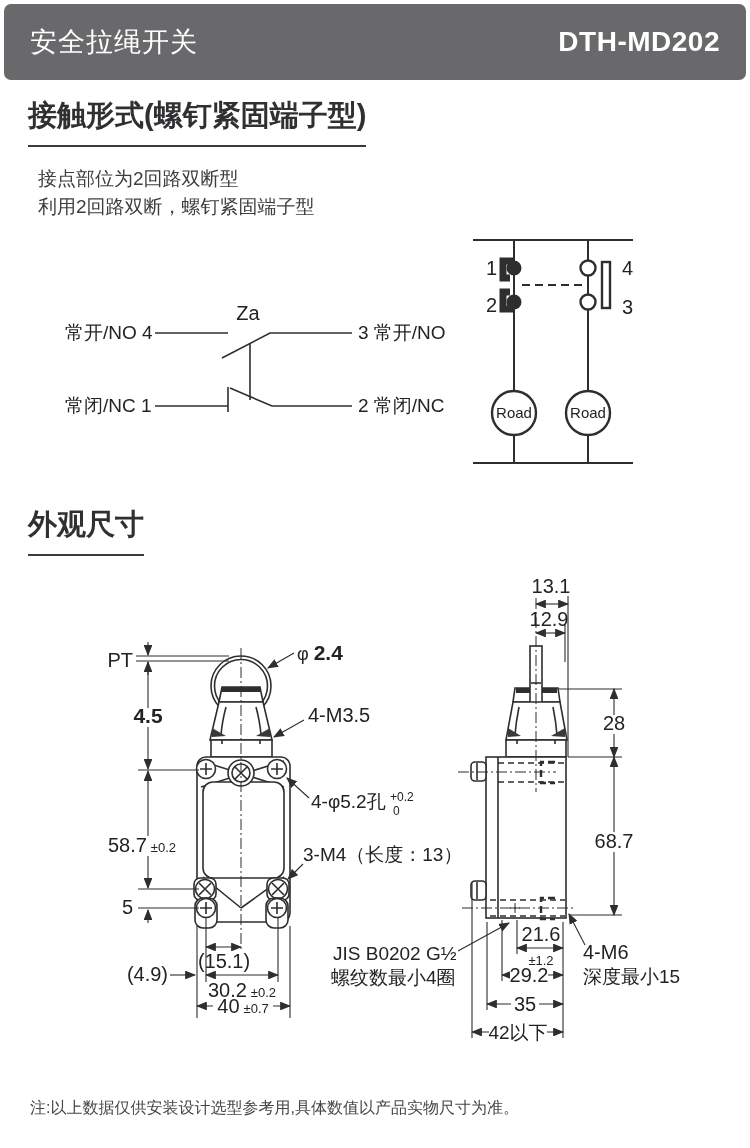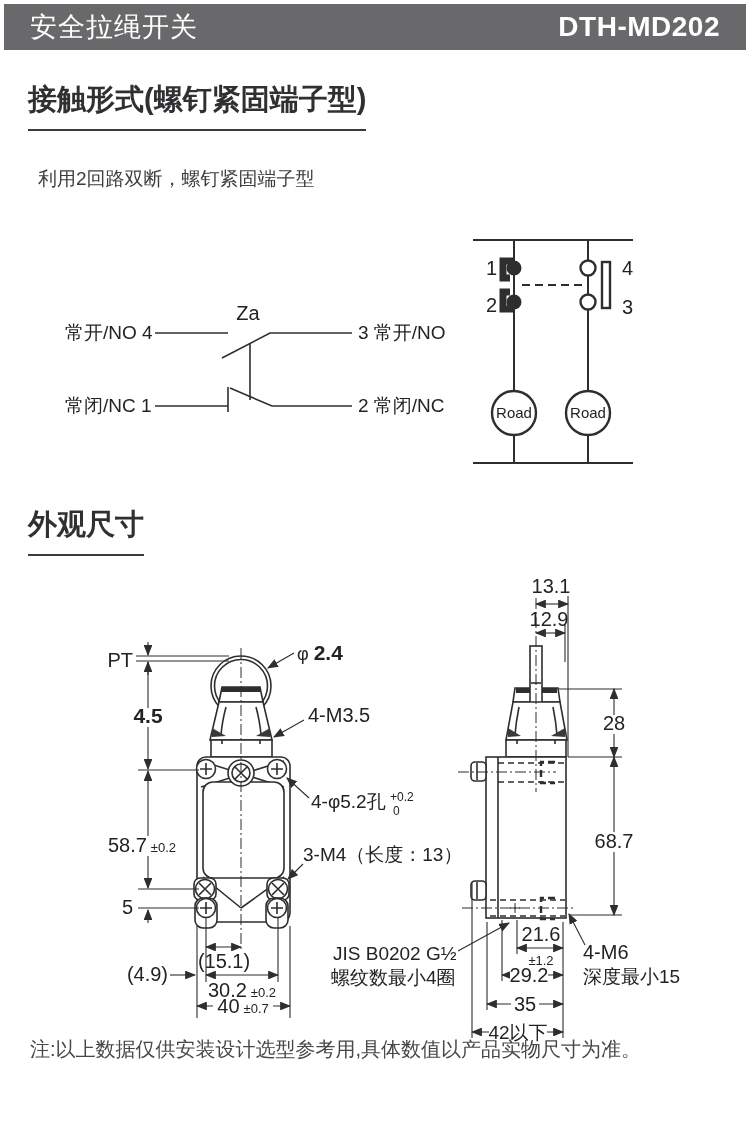--- a/index.html
+++ b/index.html
@@ -1,25 +1,25 @@
 <!DOCTYPE html>
 <html><head>
 <meta charset="utf-8">
 <style>
   html,body{margin:0;padding:0;background:#fff;}
   .page{position:relative;width:750px;height:1148px;background:#fff;overflow:hidden;
         font-family:"Liberation Sans","DejaVu Sans",sans-serif;color:#3b3a3c;}
-  .hdr{position:absolute;left:4px;top:4px;right:4px;height:46px;display:flex;
-       align-items:center;justify-content:space-between;padding:0 26px;box-sizing:border-box;}
+  .hdr{position:absolute;left:4px;top:4px;right:4px;height:76px;display:flex;
+       align-items:center;justify-content:space-between;padding:0 26px;box-sizing:border-box;border-radius:7px;}
   .hdr .ttl{font-size:27px;font-weight:500;color:#fff;letter-spacing:1px;}
   .hdr .mdl{font-size:28px;font-weight:600;color:#ffffff;letter-spacing:.5px;}
   .sec-title{position:absolute;left:28px;font-size:29px;font-weight:600;color:#312f32;
              padding-bottom:9px;border-bottom:2px solid #3a393b;}
   .desc{position:absolute;left:38px;top:165px;font-size:19px;line-height:28px;color:#3d3c3e;}
-  .note{position:absolute;left:30px;top:1036px;font-size:20px;color:#474648;}
+  .note{position:absolute;left:30px;top:1098px;font-size:16px;color:#474648;}
   svg{position:absolute;}
   svg text{font-family:"Liberation Sans","DejaVu Sans",sans-serif;fill:#232225;}
   .t19{font-size:19px;} .t20{font-size:20px;} .t13{font-size:13px;} .t12{font-size:12px;}
   .t15{font-size:15px;} .t18{font-size:18px;} .tb{font-size:21px;font-weight:700;}
   .ln{stroke:#2e2d2f;stroke-width:1.6;fill:none;}
   .lnf{stroke:#2e2d2f;stroke-width:1.6;fill:#fff;}
   .dim{stroke:#2e2d2f;stroke-width:1.1;fill:none;}
   .cl{stroke:#2e2d2f;stroke-width:1;stroke-dasharray:11,3,2,3;fill:none;}
   .hid{stroke:#2e2d2f;stroke-width:1.4;stroke-dasharray:6,4;fill:none;}
   .hid2{stroke:#2e2d2f;stroke-width:2.4;stroke-dasharray:7,4;fill:none;}
@@ -28,22 +28,23 @@
 </head>
 <body>
 
 <div class="page">
 
   <div class="hdr" style="background:#69686a;">
     <span class="ttl">安全拉绳开关</span>
     <span class="mdl">DTH-MD202</span>
   </div>
 
-  <div class="sec-title" style="top:80px;">接触形式(螺钉紧固端子型)</div>
+  <div class="sec-title" style="top:96px;">接触形式(螺钉紧固端子型)</div>
   <div class="desc">
+    <div>接点部位为2回路双断型</div>
     <div>利用2回路双断，螺钉紧固端子型</div>
   </div>
 
   <svg style="left:40px;top:293px;" width="445" height="160" viewBox="0 0 445 160">
     <g>
       <path class="ln" d="M115,40 H188"></path>
       <path class="ln" d="M182,65 L230,40 H312"></path>
       <path class="ln" d="M210,50 V107"></path>
       <path class="ln" d="M115,113 H188"></path>
       <path class="ln" d="M188,94 V119"></path>

